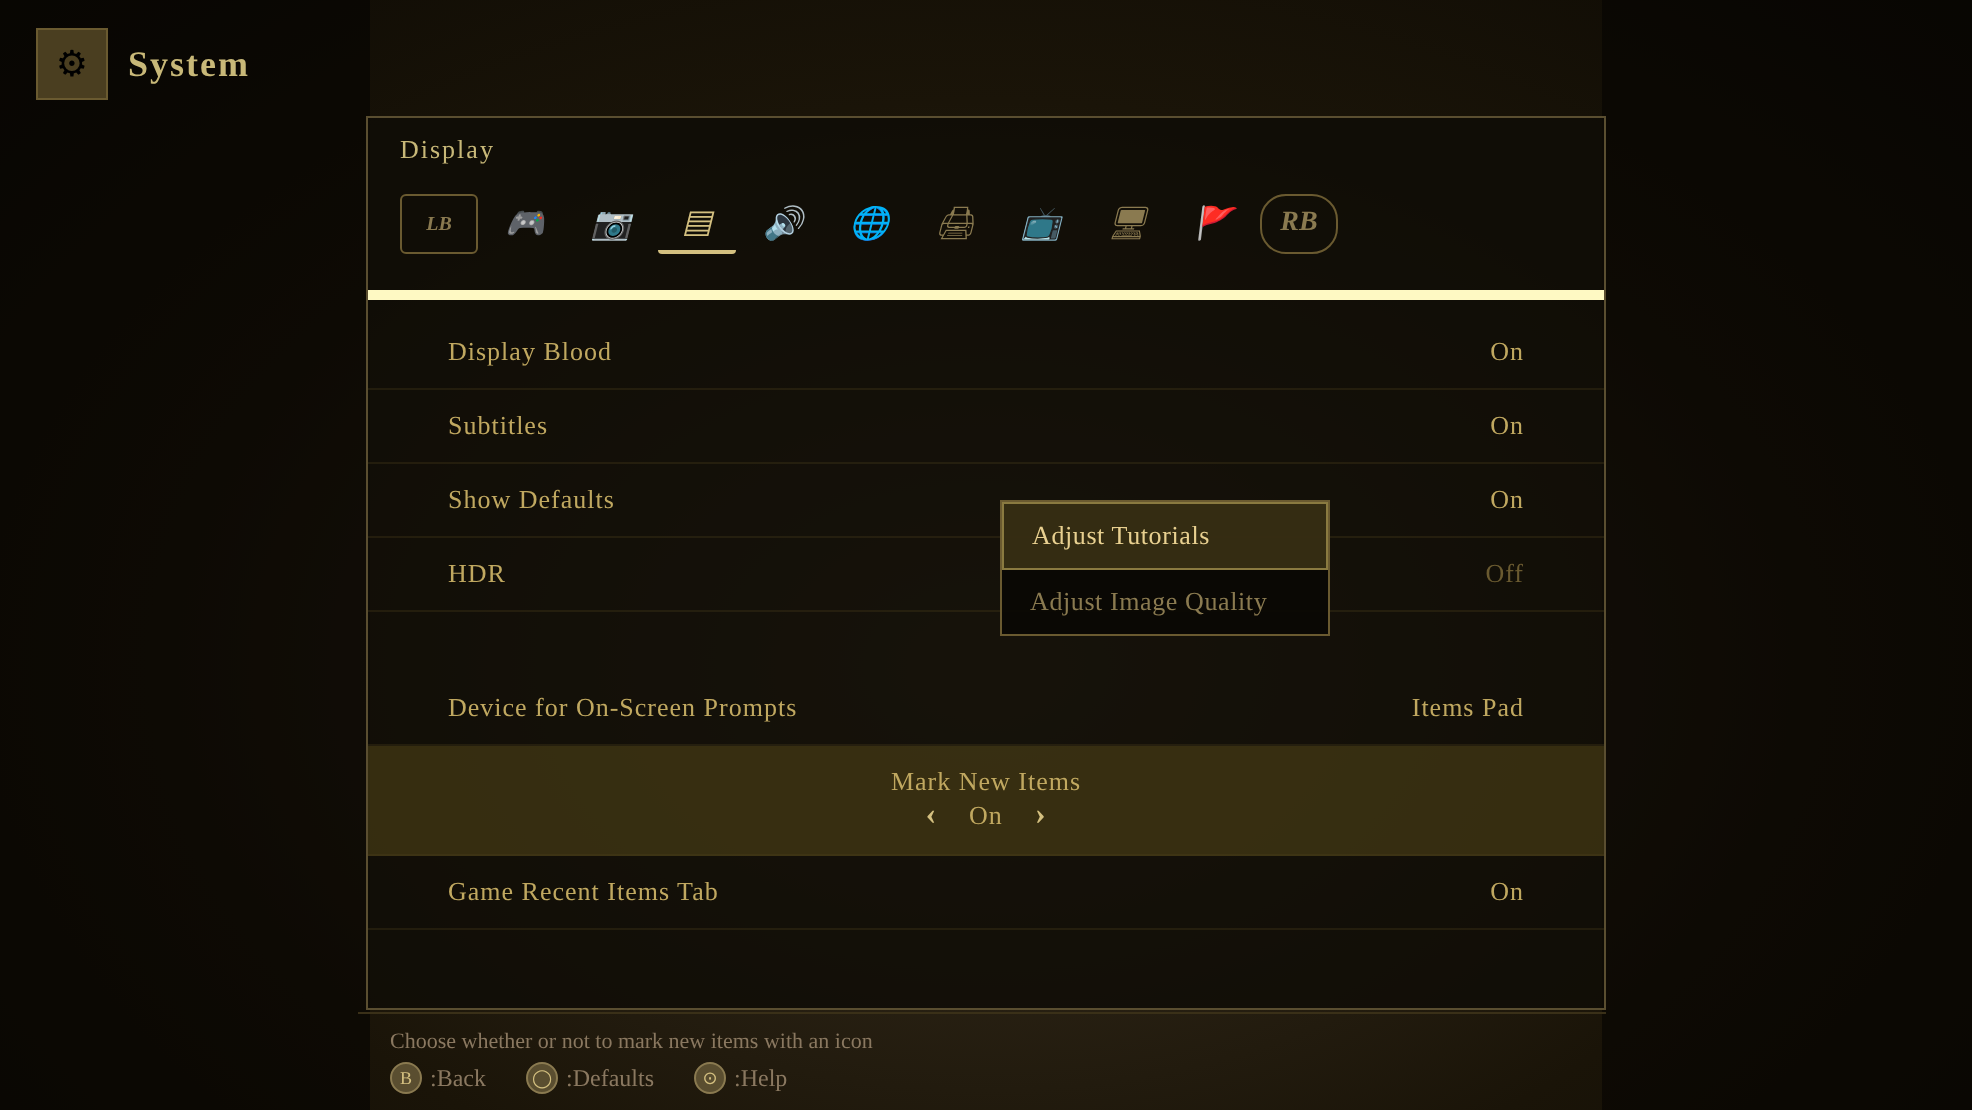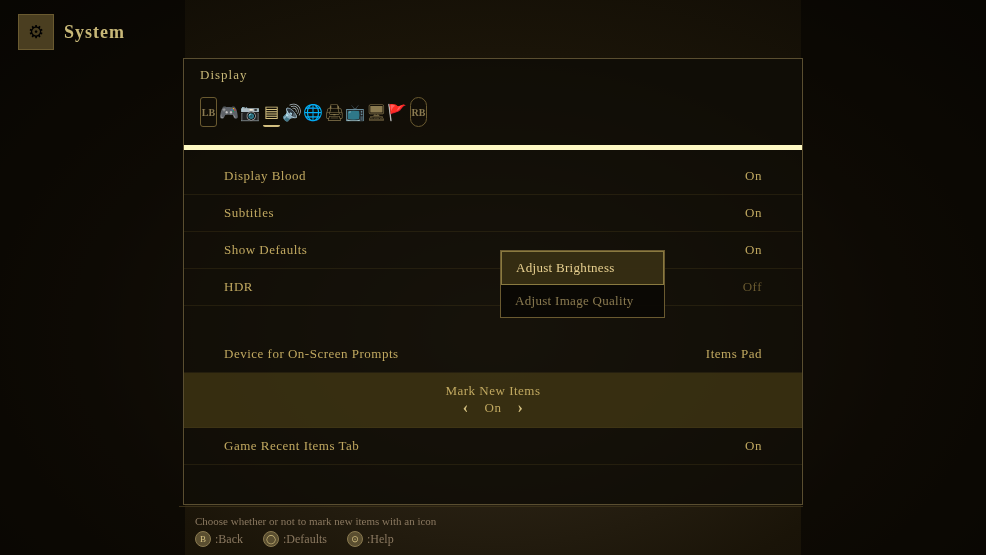--- a/index.html
+++ b/index.html
@@ -66,29 +66,30 @@
     }
 
     .icon-tabs {
       display: flex;
       gap: 4px;
       padding: 8px 0 0 0;
       align-items: center;
     }
 
     .icon-tab {
-      width: 17px;
+      width: 39px;
       height: 30px;
       display: flex;
       align-items: center;
       justify-content: center;
       color: #8a7a50;
       font-size: 16px;
       cursor: pointer;
       border-radius: 2px;
+      font-style: italic;
     }
 
     .icon-tab.active {
       color: #d4c080;
       border-bottom: 2px solid #d4c080;
     }
 
     .settings-list {
       padding: 8px 0;
     }
@@ -237,21 +238,21 @@
       <div class="icon-tab" style="font-size:10px;font-weight:bold;color:#8a7a50;border:1px solid #6a5a30;border-radius:3px;">LB</div>
       <div class="icon-tab">🎮</div>
       <div class="icon-tab">📷</div>
       <div class="icon-tab active">▤</div>
       <div class="icon-tab">🔊</div>
       <div class="icon-tab">🌐</div>
       <div class="icon-tab">🖨</div>
       <div class="icon-tab">📺</div>
       <div class="icon-tab">🖥</div>
       <div class="icon-tab">🚩</div>
-      <div class="icon-tab" style="font-size:10px;font-weight:bold;color:#8a7a50;border:1px solid #6a5a30;border-radius:13px;">RB</div>
+      <div class="icon-tab" style="font-size:14px;font-weight:bold;color:#8a7a50;border:1px solid #6a5a30;border-radius:13px;">RB</div>
     </div>
   </div>
 
   <div class="settings-list">
     <div class="setting-row">
       <span class="setting-label">Display Blood</span>
       <span class="setting-value">On</span>
     </div>
     <div class="setting-row">
       <span class="setting-label">Subtitles</span>
@@ -279,21 +280,21 @@
     </div>
     <div class="setting-row">
       <span class="setting-label">Game Recent Items Tab</span>
       <span class="setting-value">On</span>
     </div>
   </div>
 </div>
 
 <div class="dropdown-popup">
   <div class="dropdown-item selected">
-    <span>Adjust Brightness</span>
+    <span>Adjust Tutorials</span>
   </div>
   <div class="dropdown-item">
     <span>Adjust Image Quality</span>
   </div>
 </div>
 
 <div class="footer">
   <div class="footer-help">Choose whether or not to mark new items with an icon</div>
   <div class="footer-controls">
     <div class="footer-btn">

